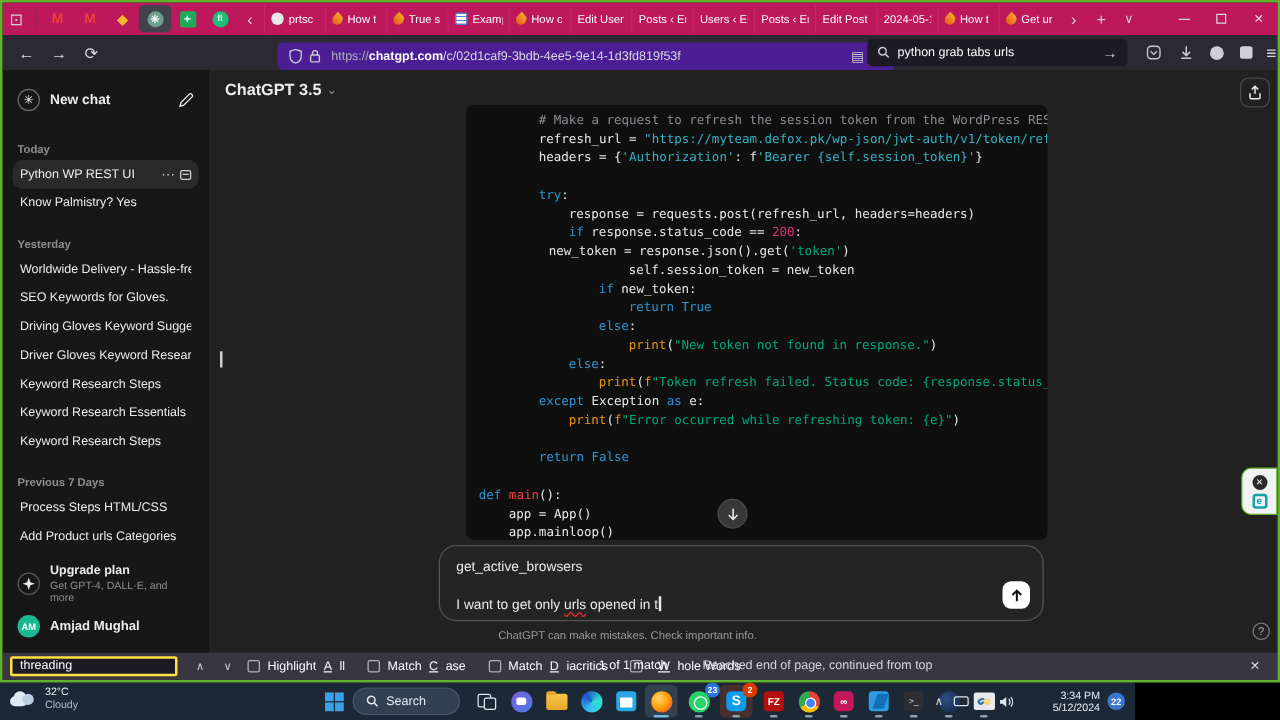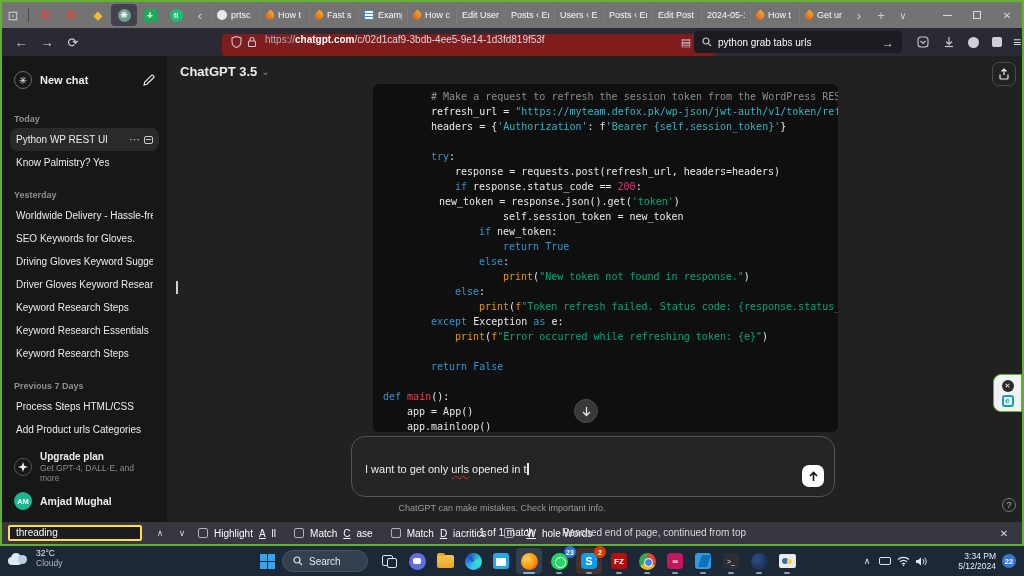--- a/index.html
+++ b/index.html
@@ -4,21 +4,21 @@
 <style>
   *{box-sizing:border-box;margin:0;padding:0}
   html,body{width:1024px;height:576px;overflow:hidden}
   body{position:relative;background:#000;font-family:"Liberation Sans",sans-serif;-webkit-font-smoothing:antialiased}
   .abs{position:absolute}
 
   
   #frame{left:0;top:0;width:1024px;height:546px;border:2px solid #63b22f;z-index:50;pointer-events:none}
 
   
-  #tabbar{left:2px;top:2px;width:1020px;height:26px;background:#737373;display:flex;align-items:center;z-index:5}
+  #tabbar{left:2px;top:2px;width:1020px;height:26px;background:#be185d;display:flex;align-items:center;z-index:5}
   .glyphbtn{width:22px;height:20px;display:flex;align-items:center;justify-content:center;color:#cfcfd8;font-size:11px;flex:none}
   .g-fxview::after{content:"⊡";font-size:13px}
   .vsep{width:1px;height:14px;background:#4a4955;margin:0 4px;flex:none}
   #pinned{display:flex;align-items:center;flex:none}
   .pin-slot{width:26px;height:22px;display:flex;align-items:center;justify-content:center;border-radius:4px;flex:none}
   .pin-slot.active{background:#42414d}
   .pi{width:13px;height:13px;display:flex;align-items:center;justify-content:center;border-radius:3px;font-weight:700}
   .pi-gmail::after{content:"M";color:#ea4335;font-size:11px;font-weight:800}
   .pi-binance::after{content:"◆";color:#f3ba2f;font-size:11px}
   .pi-chatgpt{background:#6b9e8e;border-radius:50%}
@@ -40,21 +40,21 @@
   .ti-grid{background:repeating-linear-gradient(0deg,#fff 0 2px,#4a86d8 2px 3px);border:1px solid #4a86d8}
   #wincontrols{display:flex;margin-left:auto}
   .wc{width:30px;height:24px;display:flex;align-items:center;justify-content:center}
   .wc-min i{width:9px;height:1px;background:#d7d7dc;display:block}
   .wc-max i{width:8px;height:8px;border:1px solid #d7d7dc;display:block}
   .wc-close::after{content:"✕";color:#d7d7dc;font-size:10px}
 
   #navbar{left:2px;top:28px;width:1020px;height:28px;background:#2b2a33;display:flex;align-items:center;z-index:5}
   .navbtn{width:26px;height:22px;display:flex;align-items:center;justify-content:center;color:#d5d5dd;font-size:13px;flex:none}
   .g-back::after{content:"←"} .g-fwd::after{content:"→"} .g-reload::after{content:"⟳"}
-  #urlbar{left:136px;top:3px;width:494px;height:22px;background:#7f1d1d;border-radius:4px;display:flex;padding:0 6px;position:relative}
+  #urlbar{left:136px;top:3px;width:494px;height:22px;background:#4c1d95;border-radius:4px;display:flex;align-items:center;padding:0 6px;position:relative}
   #urlbar .txt{font-size:10px;white-space:nowrap;overflow:hidden;margin-left:5px}
   .u-proto{color:#b0b0bc}.u-dom{color:#fff;font-weight:700}.u-path{color:#d8d8e0}
   .mini-ic{flex:none;display:flex;align-items:center;justify-content:center;width:16px;height:16px}
   #searchbar{left:692px;top:3px;width:208px;height:22px;background:#1c1b22;border-radius:4px;display:flex;align-items:center;padding:0 8px;gap:6px}
   #searchbar .q{color:#fbfbfe;font-size:10px;white-space:nowrap;flex:1}
   .g-arrowr::after{content:"→";color:#d5d5dd;font-size:12px}
   .g-reader::after{content:"▤";color:#c9c9d2;font-size:11px}
   .g-star::after{content:"☆";color:#c9c9d2;font-size:12px}
   .g-menu::after{content:"≡";color:#d5d5dd;font-size:14px}
   .g-circle i{width:11px;height:11px;border-radius:50%;background:#cfcfd6;display:block}
@@ -113,21 +113,21 @@
   #find-checks{position:absolute;left:196px;top:0;height:22px;display:flex;align-items:center;gap:18px}
   .fcheck{display:flex;align-items:center;gap:6px;color:#fbfbfe;font-size:10px}
   .fcheck .box{width:10px;height:10px;border:1px solid #b1b1bd;border-radius:2px;background:transparent;flex:none}
   .fcheck .u{text-decoration:underline}
   #findmatch{position:absolute;left:477px;color:#fbfbfe;font-size:10px;top:5px}
   #findstatus{position:absolute;left:560px;color:#d7d7db;font-size:10px;top:5px}
   #findclose{position:absolute;right:8px;top:0;width:20px;height:22px;display:flex;align-items:center;justify-content:center;color:#d7d7dc;font-size:10px}
   #findclose::after{content:"✕"}
 
   
-  #taskbar{left:0;top:546px;width:1024px;height:30px;background:#1c2836;z-index:6}
+  #taskbar{left:0;top:546px;width:908px;height:30px;background:#1c2836;z-index:6}
   #weather{left:8px;top:3px;display:flex;align-items:center;gap:6px}
   .cloud{width:22px;height:12px;position:relative}
   .cloud i{position:absolute;background:#dfe9f4;border-radius:50%}
   .cloud i:nth-child(1){left:0;top:4px;width:14px;height:8px;border-radius:5px}
   .cloud i:nth-child(2){left:3px;top:0;width:10px;height:10px}
   .cloud i:nth-child(3){left:10px;top:2px;width:9px;height:9px;background:#b9cfe6}
   #weather .wt{color:#e8eef4;font-size:8.5px;line-height:9.5px}
   #weather .wc2{color:#aebccb;font-size:8.5px;line-height:9.5px}
   .tb-slot{position:absolute;top:2px;width:26px;height:26px;border-radius:4px;display:flex;align-items:center;justify-content:center}
   .tb-slot.active{background:#31414f}
@@ -209,21 +209,21 @@
       <div class="tab">
         <span class="ti ti-github"></span>
         <span class="title">prtsc</span>
       </div>
       <div class="tab">
         <span class="ti ti-flame"></span>
         <span class="title">How t</span>
       </div>
       <div class="tab">
         <span class="ti ti-flame"></span>
-        <span class="title">Fast s</span>
+        <span class="title">True s</span>
       </div>
       <div class="tab">
         <span class="ti ti-grid"></span>
         <span class="title">Examp</span>
       </div>
       <div class="tab">
         <span class="ti ti-flame"></span>
         <span class="title">How c</span>
       </div>
       <div class="tab">
@@ -417,20 +417,21 @@
       <div class="code-line" style="padding-left: 10px;"><span class="c-kw">def</span><span class="c-pl"> </span><span class="c-red">main</span><span class="c-pl">():</span></div>
       <div class="code-line" style="padding-left: 34px;"><span class="c-pl">app = App()</span></div>
       <div class="code-line" style="padding-left: 34px;"><span class="c-pl">app.mainloop()</span></div>
     </div>
   <div id="scrollbtn" class="abs">
     <svg width="11" height="11" viewBox="0 0 11 11">
         <path d="M5.5 1v8M2 6l3.5 3.5L9 6" fill="none" stroke="#e8e8e8" stroke-width="1.3"></path>
       </svg>
   </div>
   <div id="inputbox" class="abs">
+    <div class="ln">get_active_browsers</div>
     <div class="ln">&nbsp;</div>
     <div class="ln"><span>I want to get only </span><span class="squig">urls</span><span> opened in t</span><span class="caret"></span></div>
     <div id="sendbtn">
       <svg width="11" height="11" viewBox="0 0 11 11">
           <path d="M5.5 10V2M2 5 5.5 1.5 9 5" fill="none" stroke="#111" stroke-width="1.6"></path>
         </svg>
     </div>
   </div>
   <div id="disclaimer" class="abs">ChatGPT can make mistakes. Check important info.</div>
   <div id="helpdot" class="abs">?</div>

